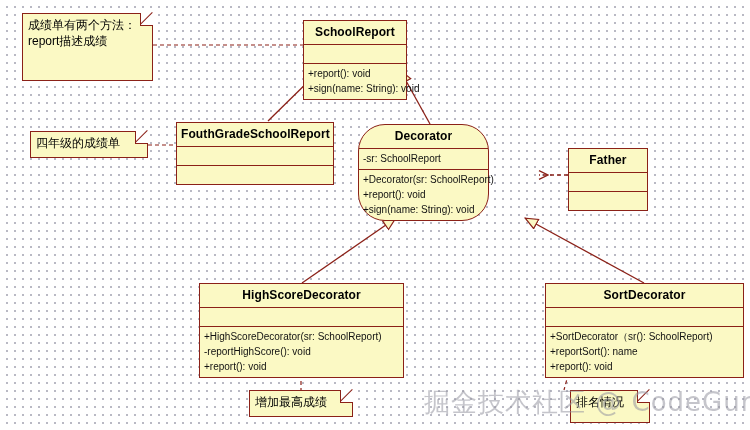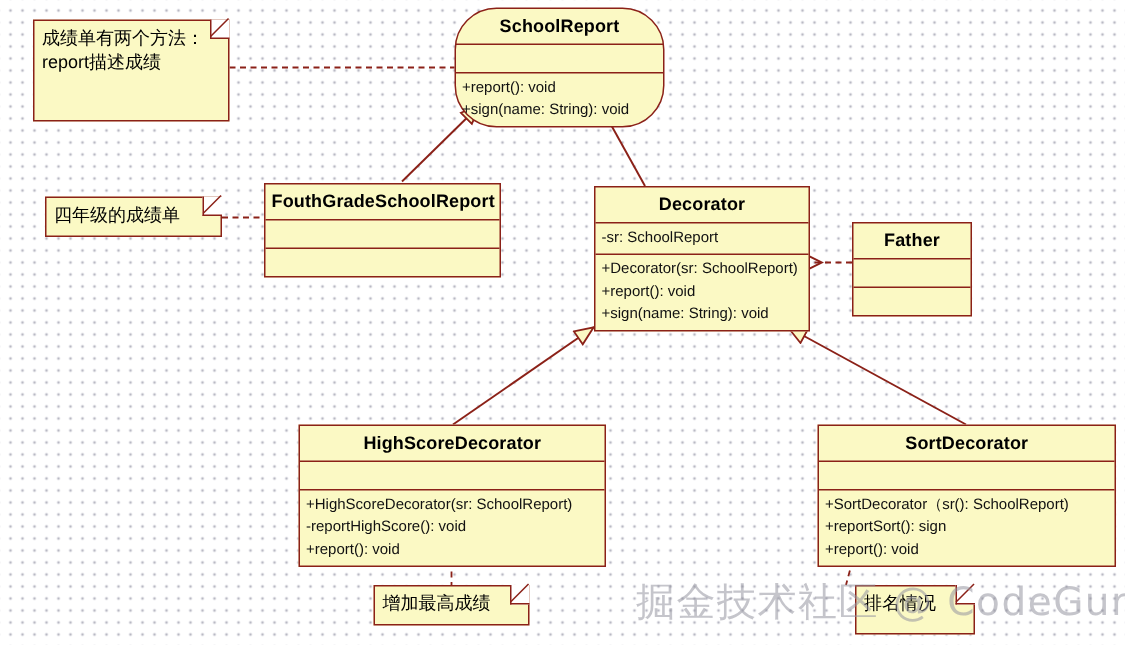--- a/index.html
+++ b/index.html
@@ -168,21 +168,21 @@
       <line x1="572" y1="360" x2="564" y2="390" stroke="#8b2118" stroke-width="1.2" stroke-dasharray="4 3"></line>
     </g>
   </svg>
 
   <div class="uml-note" style="left:22px; top:13px; width:131px; height:68px;">
     <span class="fold"></span>
     <div class="note-line">成绩单有两个方法：</div>
     <div class="note-line">report描述成绩</div>
   </div>
 
-  <div class="uml-class" style="left:303px; top:5px; width:140px;border-radius:28px;">
+  <div class="uml-class" style="left:303px; top:20px; width:104px;">
     <div class="cls-name">SchoolReport</div>
     <div class="cls-attrs">
       <div class="empty-compartment"></div>
     </div>
     <div class="cls-ops">
       <div class="member">+report(): void</div>
       <div class="member">+sign(name: String): void</div>
     </div>
   </div>
 
@@ -194,21 +194,21 @@
   <div class="uml-class" style="left:176px; top:122px; width:158px;">
     <div class="cls-name">FouthGradeSchoolReport</div>
     <div class="cls-attrs">
       <div class="empty-compartment"></div>
     </div>
     <div class="cls-ops">
       <div class="empty-compartment"></div>
     </div>
   </div>
 
-  <div class="uml-class" style="left:396px; top:124px; width:144px;">
+  <div class="uml-class" style="left:358px; top:124px; width:131px;border-radius:27px;">
     <div class="cls-name">Decorator</div>
     <div class="cls-attrs">
       <div class="member">-sr: SchoolReport</div>
     </div>
     <div class="cls-ops">
       <div class="member">+Decorator(sr: SchoolReport)</div>
       <div class="member">+report(): void</div>
       <div class="member">+sign(name: String): void</div>
     </div>
   </div>
@@ -235,21 +235,21 @@
     </div>
   </div>
 
   <div class="uml-class" style="left:545px; top:283px; width:199px;">
     <div class="cls-name">SortDecorator</div>
     <div class="cls-attrs">
       <div class="empty-compartment"></div>
     </div>
     <div class="cls-ops">
       <div class="member">+SortDecorator（sr(): SchoolReport)</div>
-      <div class="member">+reportSort(): sign</div>
+      <div class="member">+reportSort(): name</div>
       <div class="member">+report(): void</div>
     </div>
   </div>
 
   <div class="uml-note" style="left:249px; top:390px; width:104px; height:27px;">
     <span class="fold"></span>
     <div class="note-line">增加最高成绩</div>
   </div>
 
   <div class="uml-note" style="left:570px; top:390px; width:80px; height:33px;">

